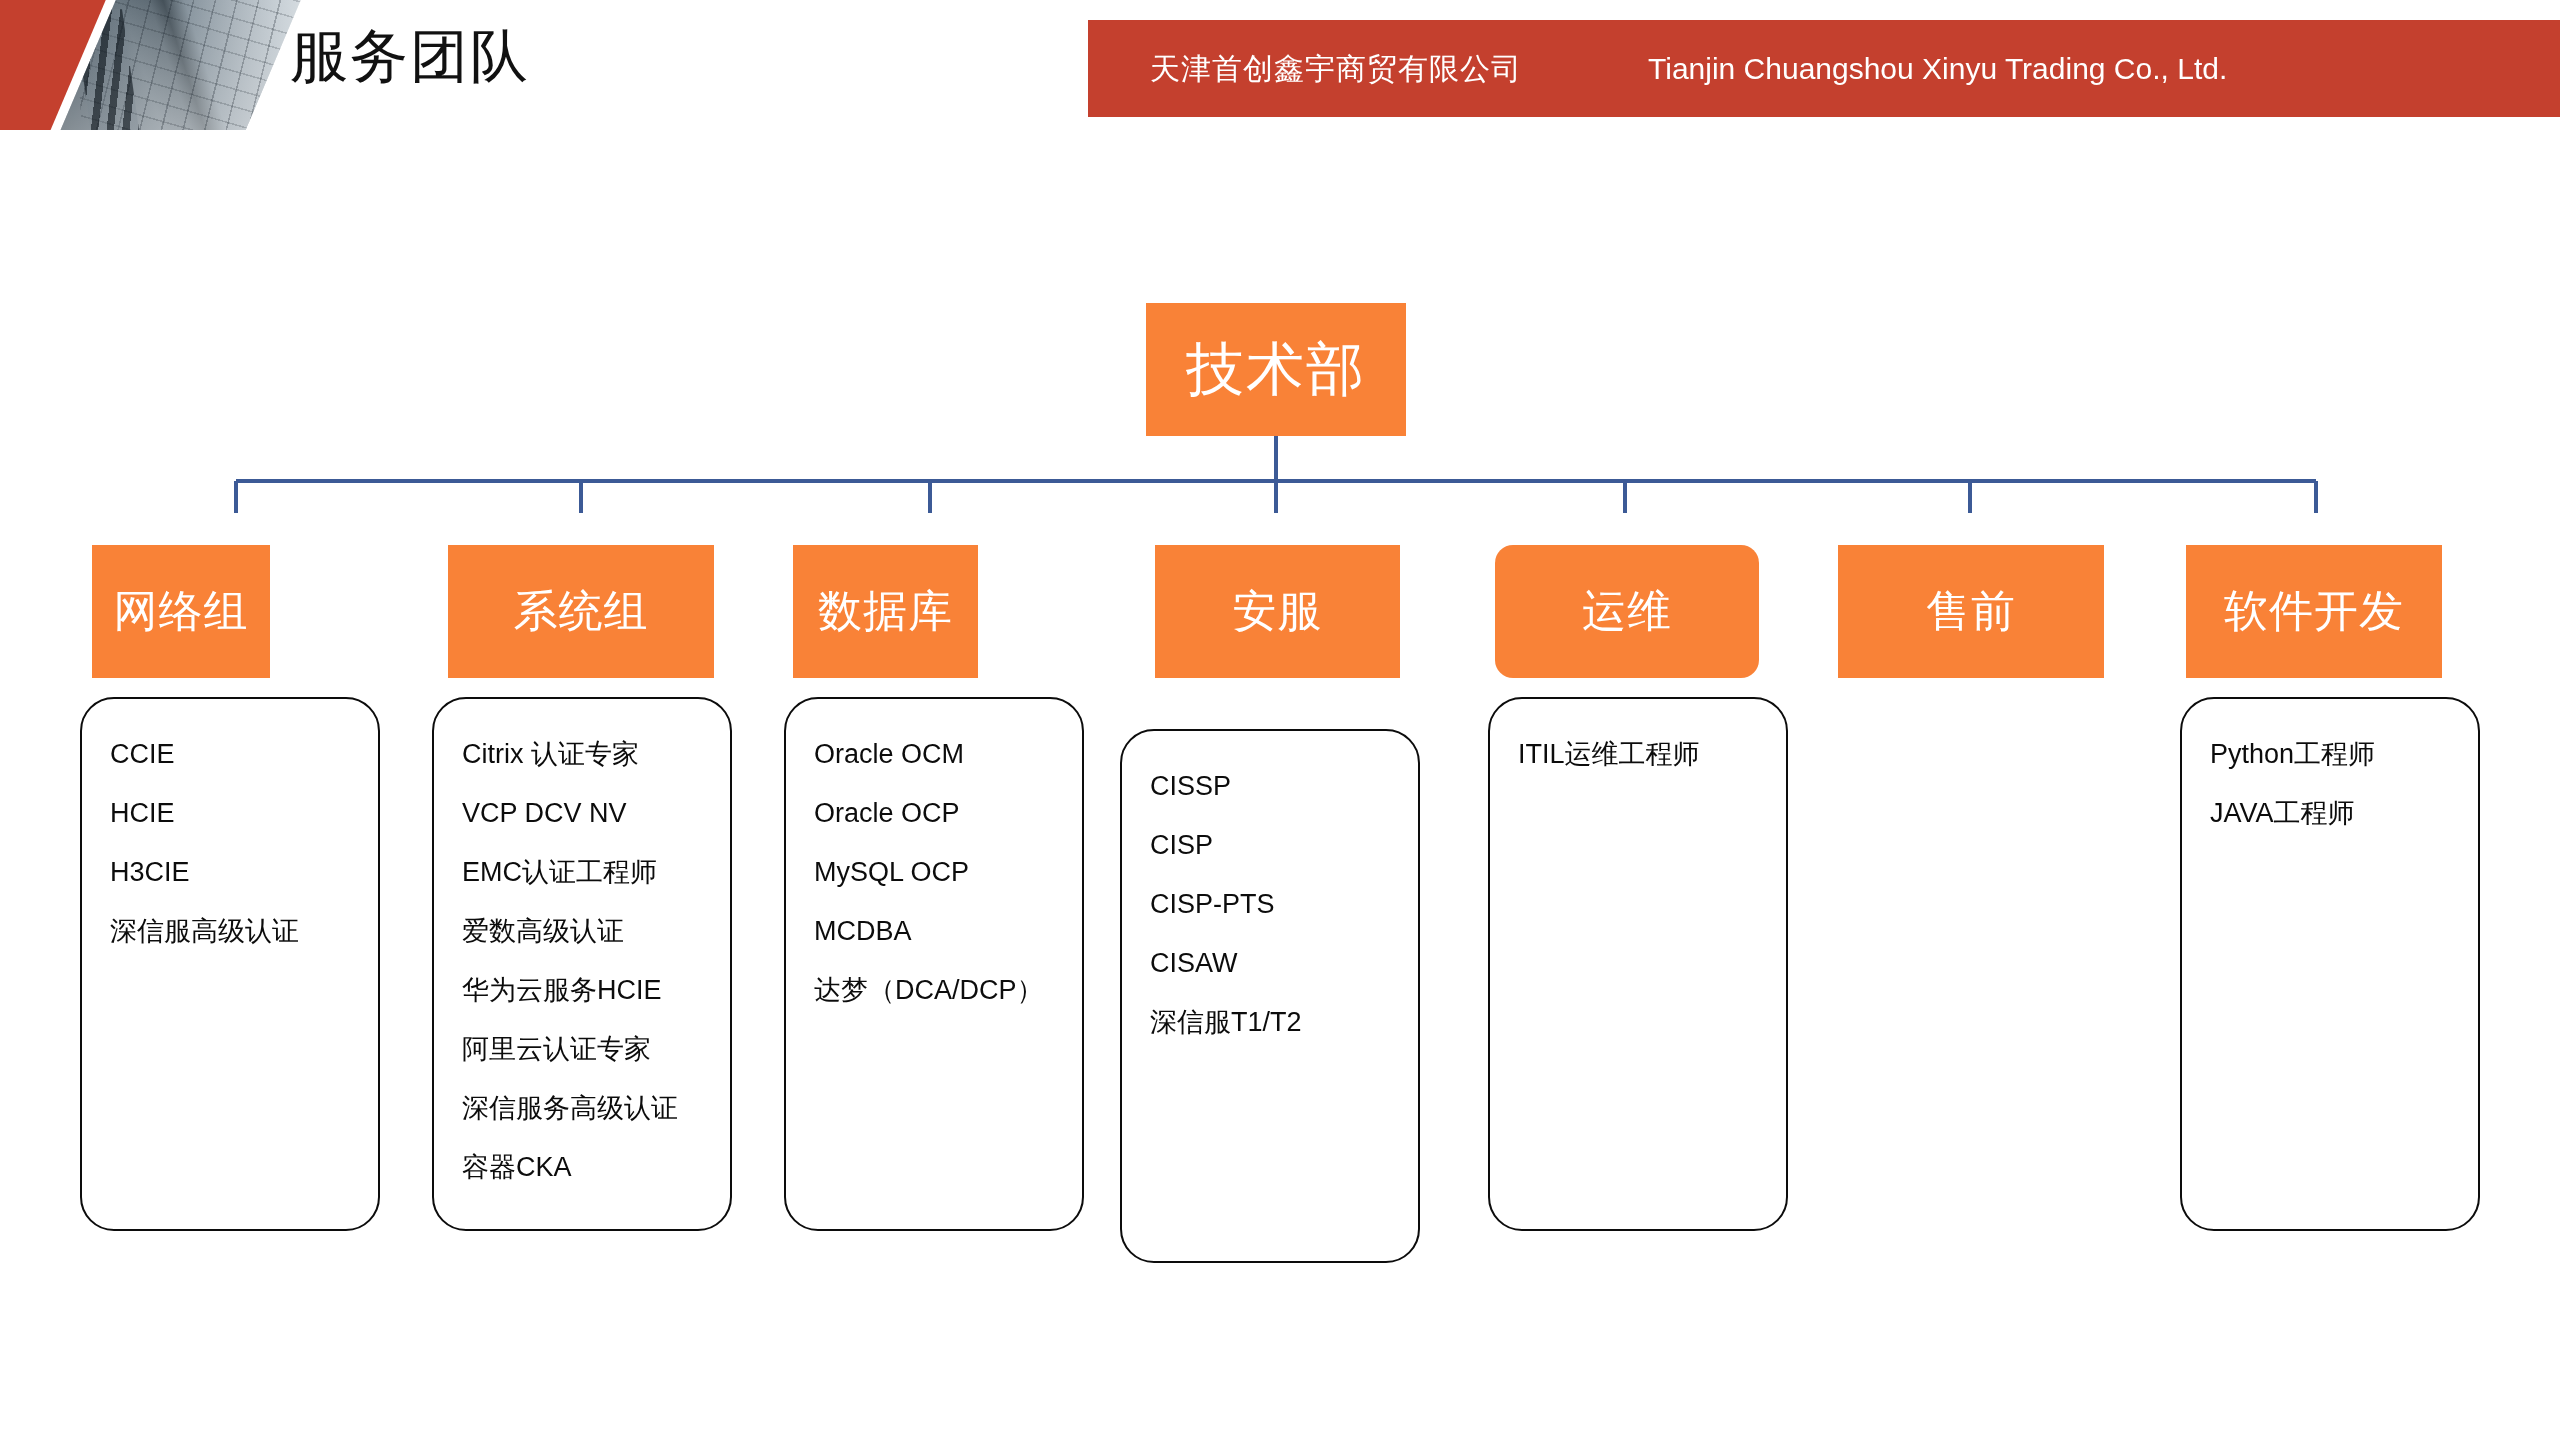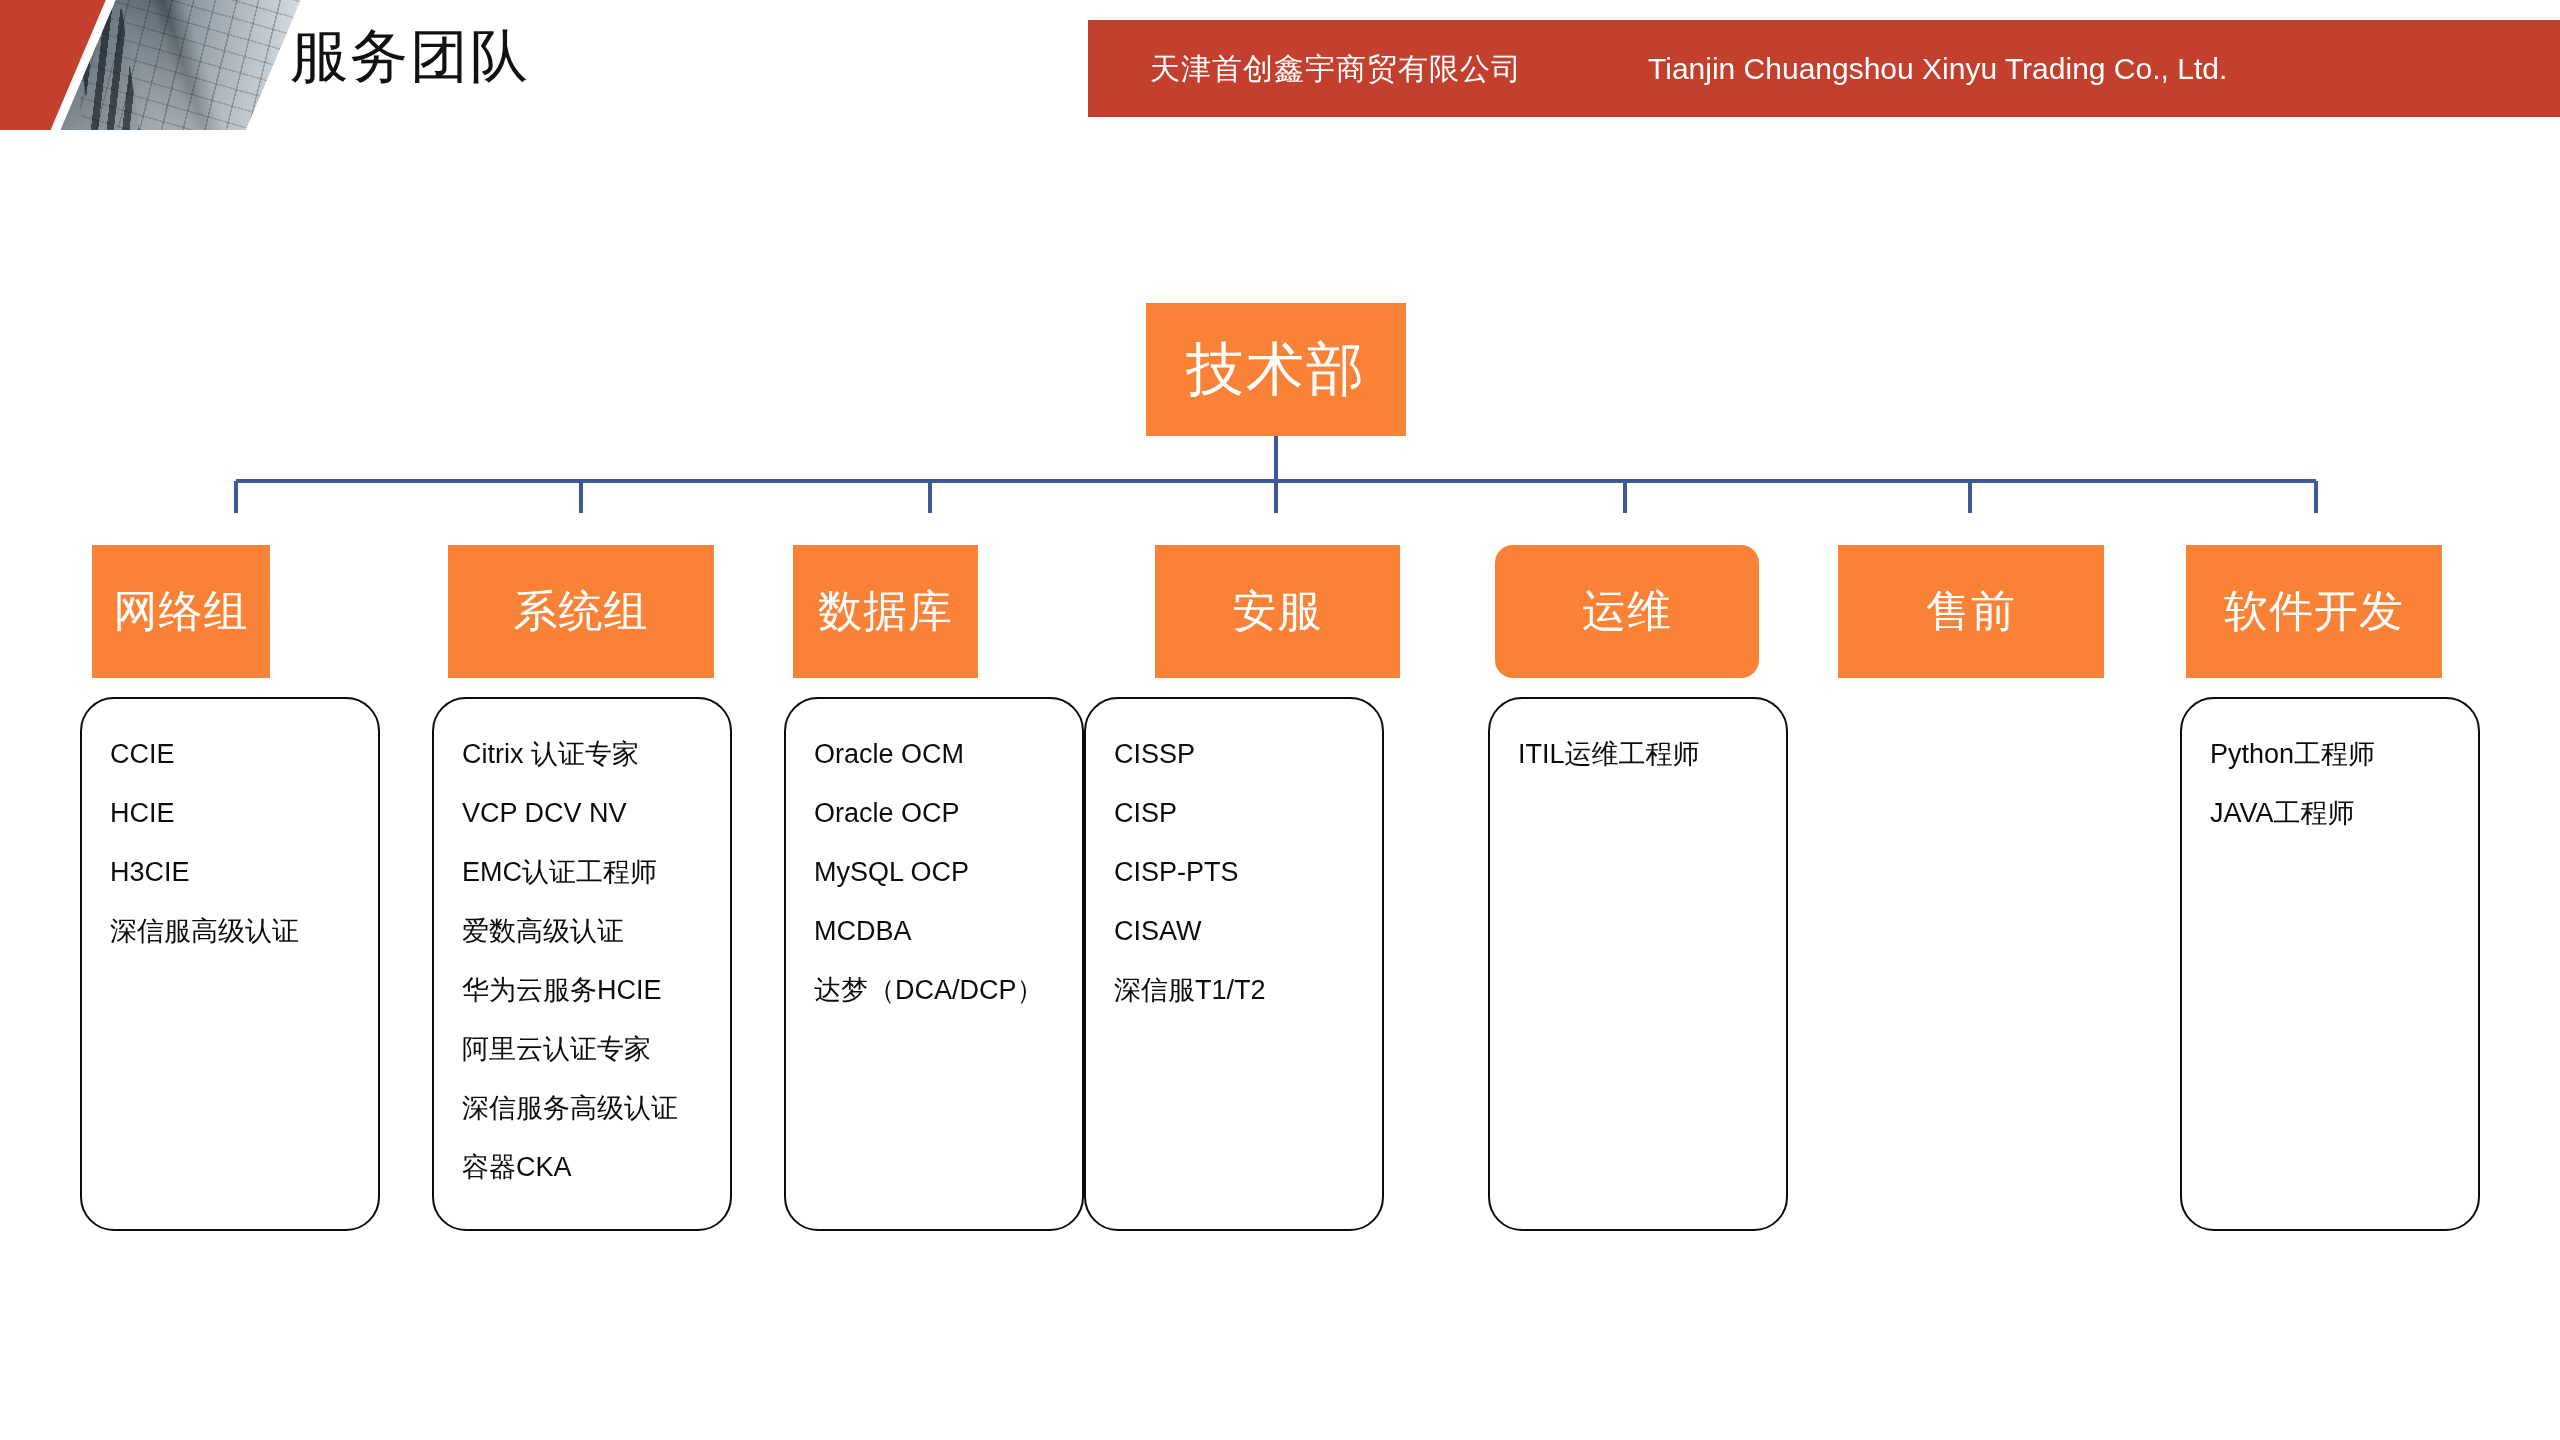--- a/index.html
+++ b/index.html
@@ -257,21 +257,21 @@
       <div class="cert-item">深信服务高级认证</div>
       <div class="cert-item">容器CKA</div>
     </div>
   <div class="cert-card" style="left:784px; width:300px;">
       <div class="cert-item">Oracle OCM</div>
       <div class="cert-item">Oracle OCP</div>
       <div class="cert-item">MySQL OCP</div>
       <div class="cert-item">MCDBA</div>
       <div class="cert-item">达梦（DCA/DCP）</div>
     </div>
-  <div class="cert-card" style="left:1084px;width:300px;">
+  <div class="cert-card" style="left:1120px;width:300px;margin-top:32px;">
       <div class="cert-item">CISSP</div>
       <div class="cert-item">CISP</div>
       <div class="cert-item">CISP-PTS</div>
       <div class="cert-item">CISAW</div>
       <div class="cert-item">深信服T1/T2</div>
     </div>
   <div class="cert-card" style="left:1488px;width:300px;">
       <div class="cert-item">ITIL运维工程师</div>
     </div>
   <div class="cert-card" style="left:2180px;width:300px;">

